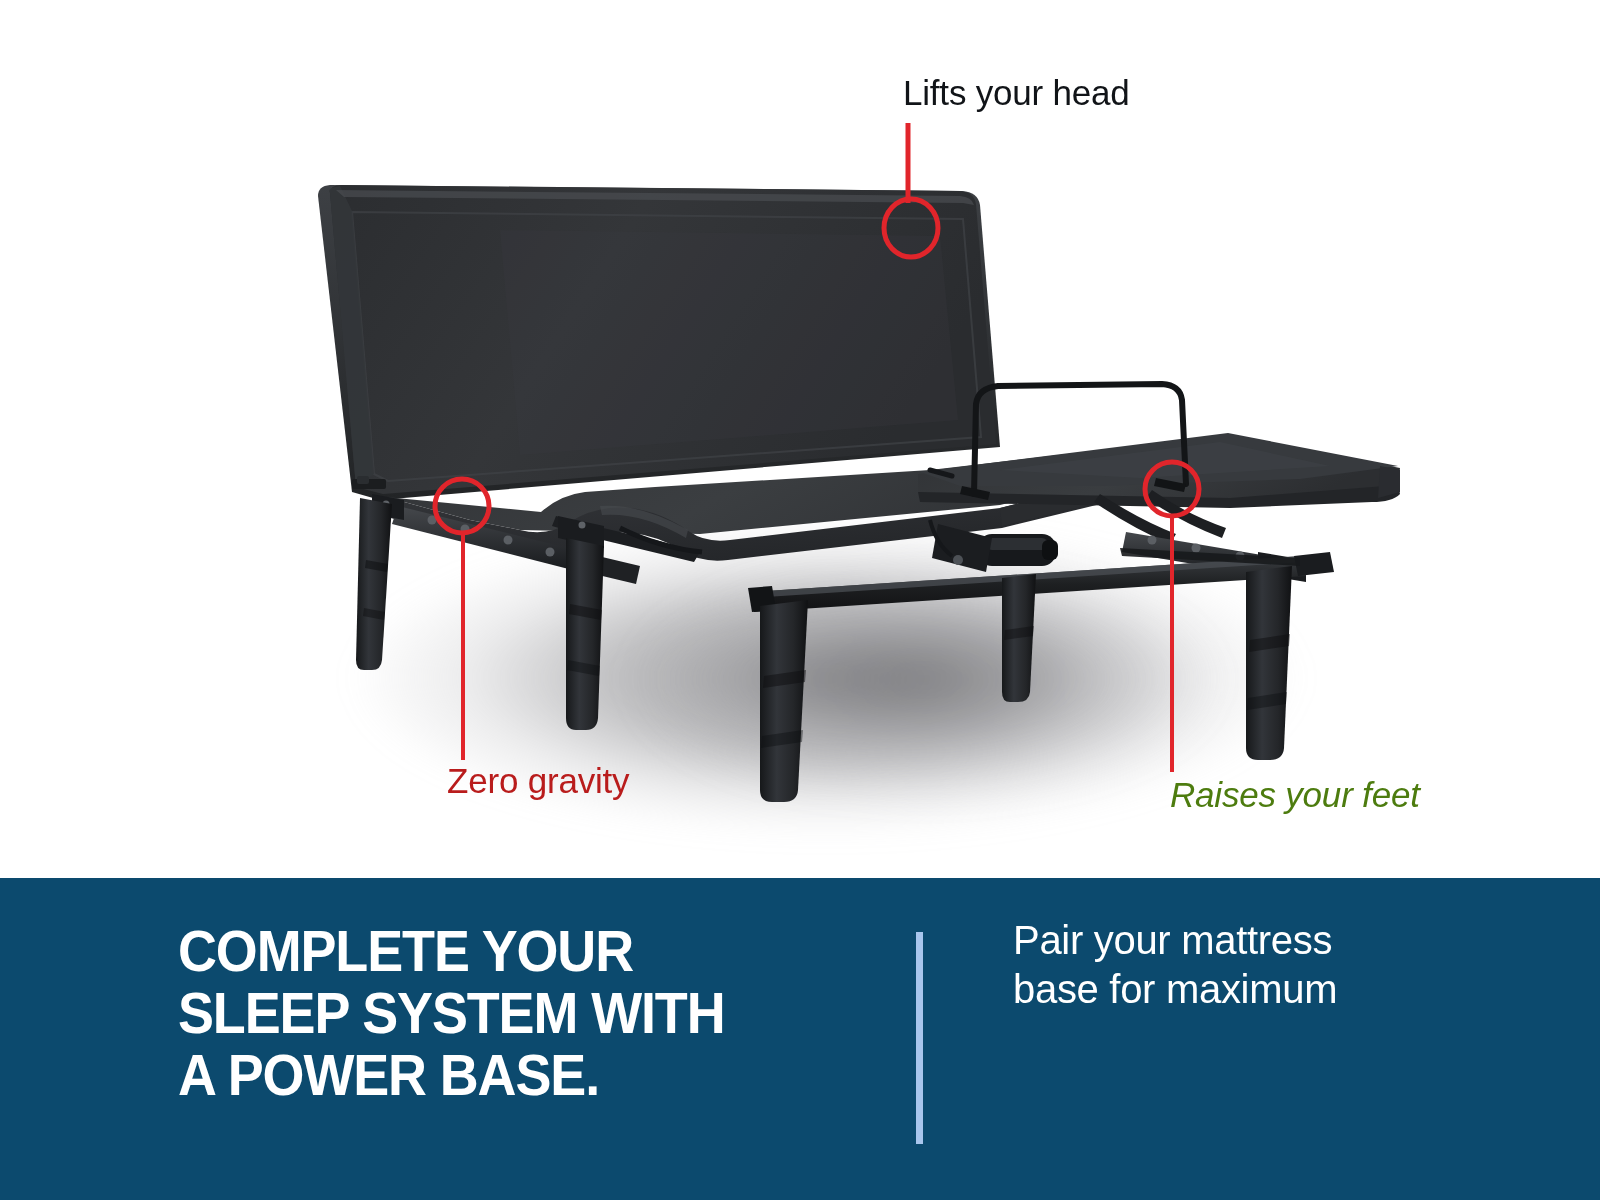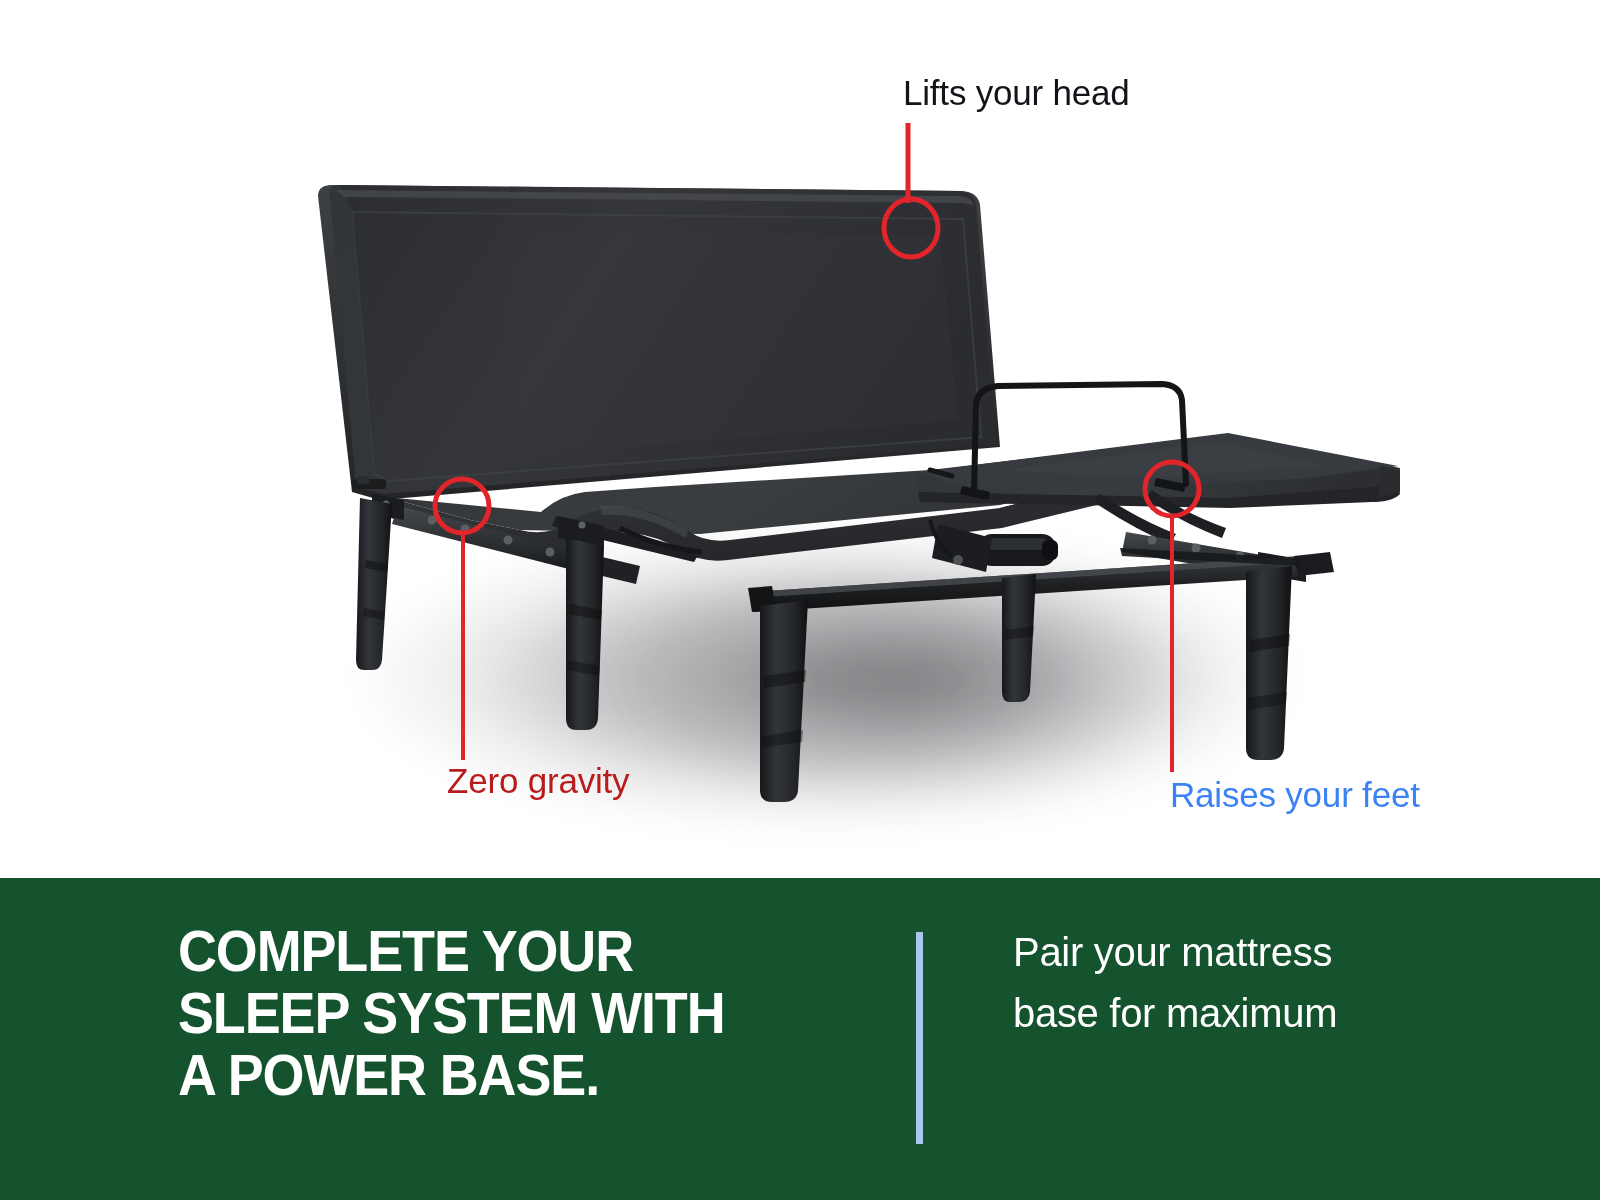--- a/index.html
+++ b/index.html
@@ -77,21 +77,21 @@
   }
   #subcopy{
     position:absolute;left:1013px;top:38px;width:420px;
     color:#ffffff;
     font-family:"Liberation Sans",sans-serif;
     font-weight:400;
     font-size:40px;
     line-height:49px;
     letter-spacing:-.3px;
   }
-  #subcopy .ln{display:block;margin-top:12px;}
+  #subcopy .ln{display:block;}
 </style>
 </head>
 <body>
 
 <div id="stage">
 
   <div id="hero">
 
     <div class="floor-shadow"></div>
     <div class="floor-shadow2"></div>
@@ -292,24 +292,24 @@
 
         <g>
           <ellipse cx="1172" cy="489" rx="27" ry="27"></ellipse>
           <line x1="1172" y1="516" x2="1172" y2="772" stroke-width="4"></line>
         </g>
       </g>
     </svg>
 
     <div class="anno-label" id="lbl-head" style="color: rgb(17, 20, 24);">Lifts your head</div>
     <div class="anno-label" id="lbl-zero" style="color: #b91c1c;">Zero gravity</div>
-    <div class="anno-label" id="lbl-feet" style="color: #3b82f6;">Raises your feet</div>
+    <div class="anno-label" id="lbl-feet" style="color: #4d7c0f; font-style: italic;">Raises your feet</div>
   </div>
 
-  <div id="banner" style="background: #14532d;">
+  <div id="banner" style="background: #0c4a6e;">
     <div id="banner-inner">
 
       <div id="headline">
         <span class="ln">COMPLETE YOUR</span>
         <span class="ln">SLEEP SYSTEM WITH</span>
         <span class="ln">A POWER BASE.</span>
       </div>
 
       <div id="divider" style="background: rgb(169, 198, 237);"></div>
 

